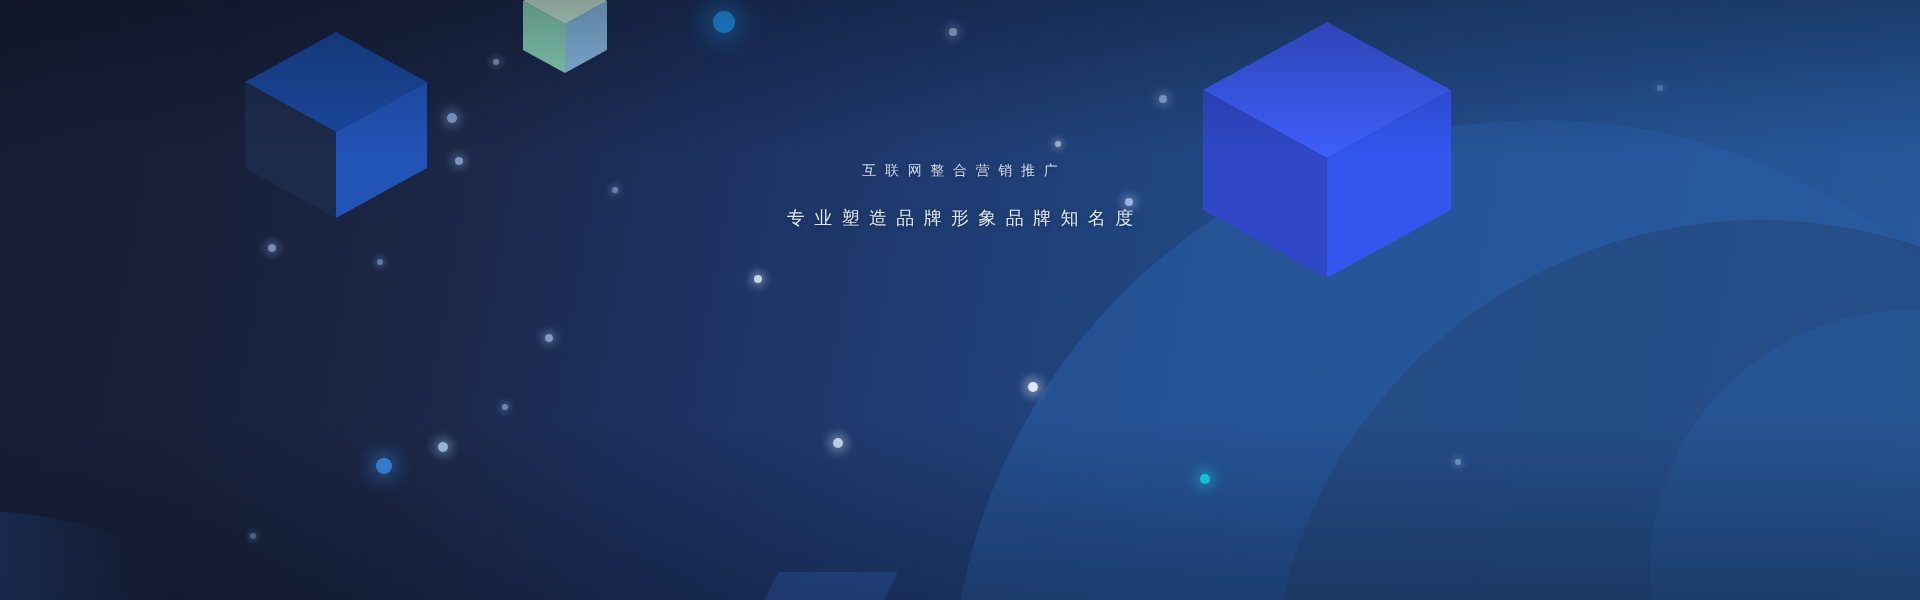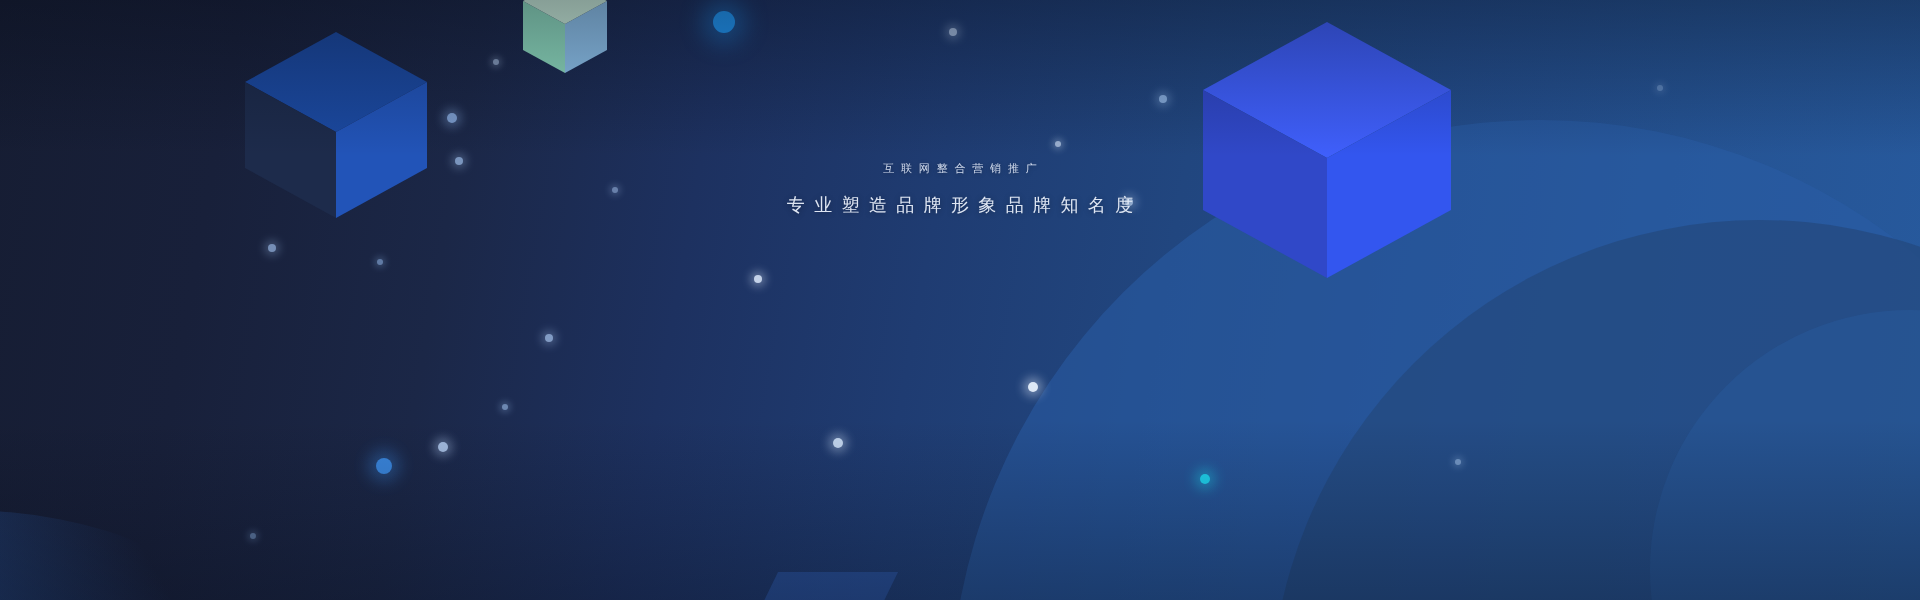--- a/index.html
+++ b/index.html
@@ -103,42 +103,42 @@
   
   .copy{
     position:absolute;
     left:0; right:0;
     top:162px;
     text-align:center;
     z-index:6;
   }
 
   .eyebrow{
-    font-size:11px;
+    font-size:14px;
     line-height:1.2;
     letter-spacing:.62em;
     text-indent:.62em;
     color:rgba(226,234,248,.90);
     font-weight:400;
     text-shadow:0 1px 5px rgba(0,0,0,.30);
   }
 
   .headline{
     margin-top:16px;
     font-size:63px;
     line-height:1.12;
     letter-spacing:.045em;
     text-indent:.045em;
     font-weight:400;
     color:#eef3fb;
     text-shadow:0 2px 14px rgba(4,14,40,.45);
   }
 
   .subline{
-    margin-top:20px;
+    margin-top:29px;
     font-size:18px;
     line-height:1.2;
     letter-spacing:.52em;
     text-indent:.52em;
     color:rgba(233,239,250,.95);
     font-weight:400;
     text-shadow:0 1px 6px rgba(0,0,0,.32);
   }
 </style>
 </head>

